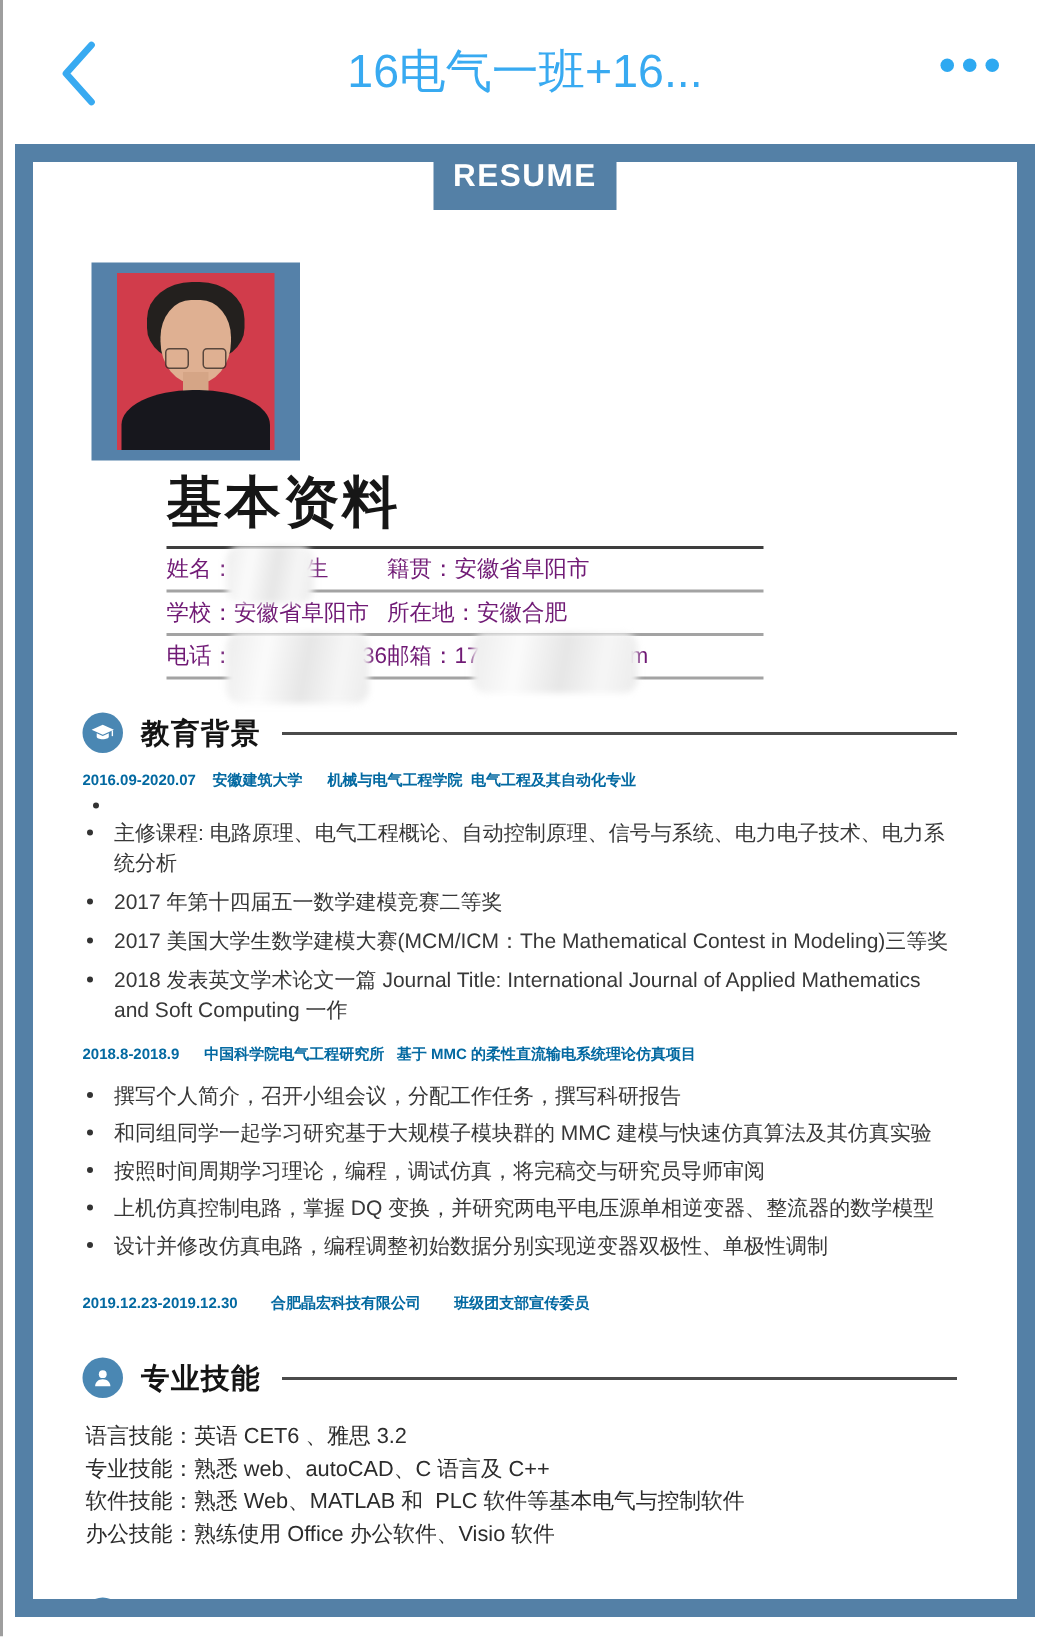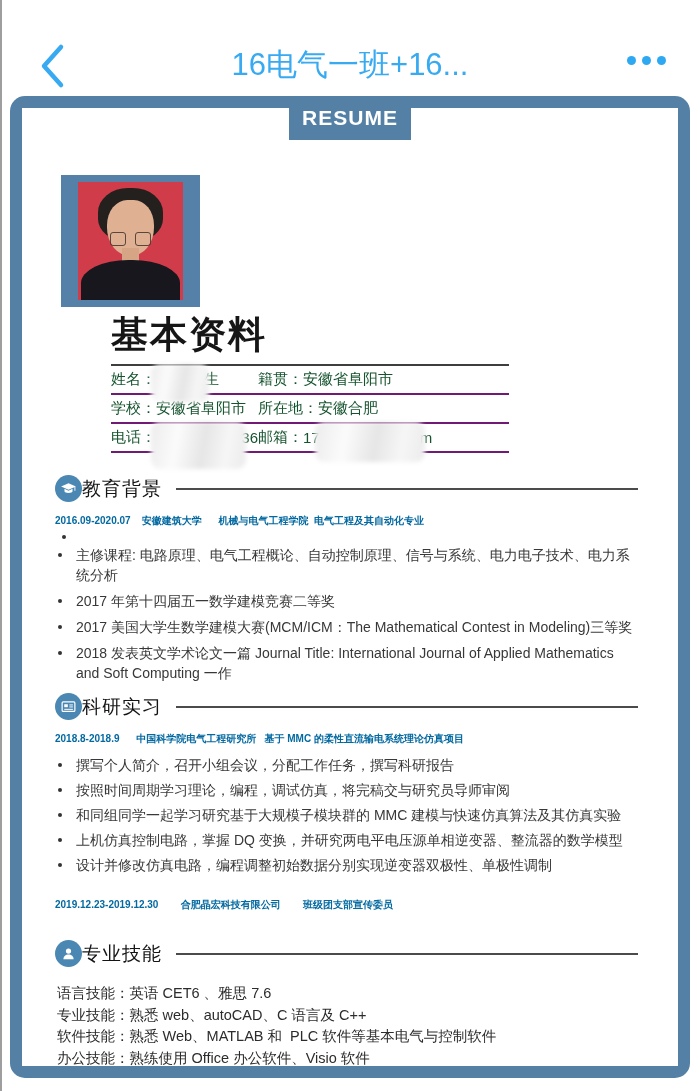--- a/index.html
+++ b/index.html
@@ -12,21 +12,21 @@
     overflow:hidden;
   }
   .screen-edge {
     position:absolute; left:0; top:0; width:2px; height:1091px;
     background:#6a6a6a; opacity:.65; z-index:50;
   }
 
   
   .navbar {
     position:relative; height:96px; background:#ffffff;
-    display:flex; align-items:center;margin-top:17px;
+    display:flex; align-items:center;
   }
   .back-btn {
     position:absolute; left:30px; top:24px;
     width:44px; height:50px; background:none; border:none; cursor:pointer;
     display:flex; align-items:center; justify-content:center;
   }
   .nav-title {
     position:absolute; left:50%; top:50%; transform:translate(-50%,-50%);
     font-size:31px; color:#38aaf1; white-space:nowrap; font-weight:400;
   }
@@ -34,21 +34,21 @@
     position:absolute; right:28px; top:33px;
     background:none; border:none; cursor:pointer;
     display:flex; gap:6px; align-items:center; padding:6px;
   }
   .menu-btn .dot { width:9px; height:9px; border-radius:50%; background:#2ea9f1; }
 
   
   .resume-frame {
     position:absolute; left:10px; top:96px;
     width:680px; height:982px;
-    background:#5480a6; padding:12px;border-radius:15px;
+    background:#5480a6; padding:12px;
   }
   .resume-tab {
     position:absolute; top:0; left:50%; transform:translateX(-50%);
     width:122px; height:44px; background:#5480a6; z-index:3;
     color:#ffffff; font-weight:bold; font-size:21px; letter-spacing:1px;
     display:flex; align-items:center; justify-content:center;
   }
   .resume-page {
     position:relative; width:100%; height:100%;
     background:#ffffff; overflow:hidden;
@@ -66,22 +66,22 @@
   .p-lens-l,.p-lens-r { position:absolute; top:42%; width:16%; height:12%; border:1px solid rgba(55,45,40,.8); border-radius:3px; }
   .p-lens-l { left:30%; } .p-lens-r { left:54%; }
   .p-neck  { position:absolute; top:56%; left:42%; width:16%; height:16%; background:#d5a586; }
   .p-shirt { position:absolute; bottom:-7%; left:3%; width:94%; height:41%; background:#17171d; border-radius:48% 48% 0 0; }
 
   .info { margin-left:50px; width:398px; padding-top:6px; }
   .basic-title { font-size:37px; font-weight:600; color:#161616; letter-spacing:2px; line-height:44px; }
   .info-table { margin-top:7px; border-top:2px solid #3e3e3e; }
   .info-row {
     position:relative; display:flex; align-items:center;
-    height:29px; border-bottom:2px solid #701a75;
-    font-size:15px; color:#14532d;
+    height:29px; border-bottom:2px solid #a3a3a3;
+    font-size:15px; color:#701a75;
   }
   .cell { display:flex; align-items:center; white-space:nowrap; }
   .cell.left  { width:147px; flex:none; }
   .cell.right { flex:1; }
 
   .censored { position:relative; display:inline-block; height:18px; vertical-align:middle; }
   .censored::before {
     content:""; position:absolute; z-index:2;
     left:-5px; right:-5px; top:-7px; bottom:-13px;
     background:linear-gradient(100deg,#ececec 0%,#fbfbfb 28%,#e6e6e6 55%,#f6f6f6 78%,#ebebeb 100%);
@@ -96,21 +96,21 @@
   
   .sec-head {
     display:flex; align-items:center;
     margin-left:33px; padding-right:40px;
   }
   .icon-circle {
     width:27px; height:27px; border-radius:50%; background:#4a87b3; flex:none;
     display:flex; align-items:center; justify-content:center;
   }
   .icon-circle svg { width:17px; height:17px; }
-  .sec-head h2 { font-size:19px; font-weight:400; color:#141414; letter-spacing:1px; white-space:nowrap; }
+  .sec-head h2 { font-size:19px; font-weight:700; color:#141414; margin-left:12px; letter-spacing:1px; white-space:nowrap; }
   .rule { flex:1; height:2px; background:#4b4b4b; margin-left:14px; }
 
   .xp-title {
     margin:8px 40px 0 33px;
     font-size:10px; font-weight:700; color:#0369a1;
     white-space:pre-wrap; line-height:21px;
   }
   .stray-dot { width:4px; height:4px; border-radius:50%; background:#333; margin:4px 0 0 40px; }
 
   ul.bullets { list-style:none; margin:6px 42px 0 33px; }
@@ -227,57 +227,44 @@
       <div class="stray-dot"></div>
       <ul class="bullets loose">
         <li>主修课程: 电路原理、电气工程概论、自动控制原理、信号与系统、电力电子技术、电力系统分析</li>
         <li>2017 年第十四届五一数学建模竞赛二等奖</li>
         <li>2017 美国大学生数学建模大赛(MCM/ICM：The Mathematical Contest in Modeling)三等奖</li>
         <li>2018 发表英文学术论文一篇  Journal Title: International Journal of Applied Mathematics and Soft Computing 一作</li>
       </ul>
     </section>
 
     <section class="sec-res">
-      <div class="sec-head">
-        <span class="icon-circle">
-          <svg viewBox="0 0 24 24">
-            <rect x="3" y="5.5" width="18" height="13.5" rx="1.5" fill="none" stroke="#fff" stroke-width="1.7"></rect>
-            <rect x="6" y="8.8" width="5" height="4.2" fill="#fff"></rect>
-            <line x1="13.2" y1="9.8" x2="18.2" y2="9.8" stroke="#fff" stroke-width="1.4"></line>
-            <line x1="13.2" y1="12.6" x2="18.2" y2="12.6" stroke="#fff" stroke-width="1.4"></line>
-            <line x1="6" y1="16" x2="18.2" y2="16" stroke="#fff" stroke-width="1.4"></line>
-          </svg>
-        </span>
-        <h2>科研实习</h2>
-        <div class="rule"></div>
-      </div>
       <p class="xp-title">2018.8-2018.9      中国科学院电气工程研究所   基于 MMC 的柔性直流输电系统理论仿真项目</p>
       <ul class="bullets">
         <li>撰写个人简介，召开小组会议，分配工作任务，撰写科研报告</li>
+        <li>和同组同学一起学习研究基于大规模子模块群的 MMC 建模与快速仿真算法及其仿真实验</li>
         <li>按照时间周期学习理论，编程，调试仿真，将完稿交与研究员导师审阅</li>
-        <li>和同组同学一起学习研究基于大规模子模块群的 MMC 建模与快速仿真算法及其仿真实验</li>
         <li>上机仿真控制电路，掌握 DQ 变换，并研究两电平电压源单相逆变器、整流器的数学模型</li>
         <li>设计并修改仿真电路，编程调整初始数据分别实现逆变器双极性、单极性调制</li>
       </ul>
       <p class="xp-title xp2">2019.12.23-2019.12.30        合肥晶宏科技有限公司        班级团支部宣传委员</p>
     </section>
 
     <section class="sec-skill">
       <div class="sec-head">
         <span class="icon-circle">
           <svg viewBox="0 0 24 24">
             <circle cx="12" cy="8.6" r="3.7" fill="#fff"></circle>
             <path d="M4.8 20c0-4 3.2-6.6 7.2-6.6s7.2 2.6 7.2 6.6z" fill="#fff"></path>
           </svg>
         </span>
         <h2>专业技能</h2>
         <div class="rule"></div>
       </div>
       <div class="skill-lines">
-        <p>语言技能：英语 CET6 、雅思 7.6</p>
+        <p>语言技能：英语 CET6 、雅思 3.2</p>
         <p>专业技能：熟悉 web、autoCAD、C 语言及 C++</p>
         <p>软件技能：熟悉 Web、MATLAB 和  PLC 软件等基本电气与控制软件</p>
         <p>办公技能：熟练使用 Office 办公软件、Visio 软件</p>
       </div>
     </section>
 
     <section class="sec-eval">
       <div class="sec-head">
         <span class="icon-circle">
           

